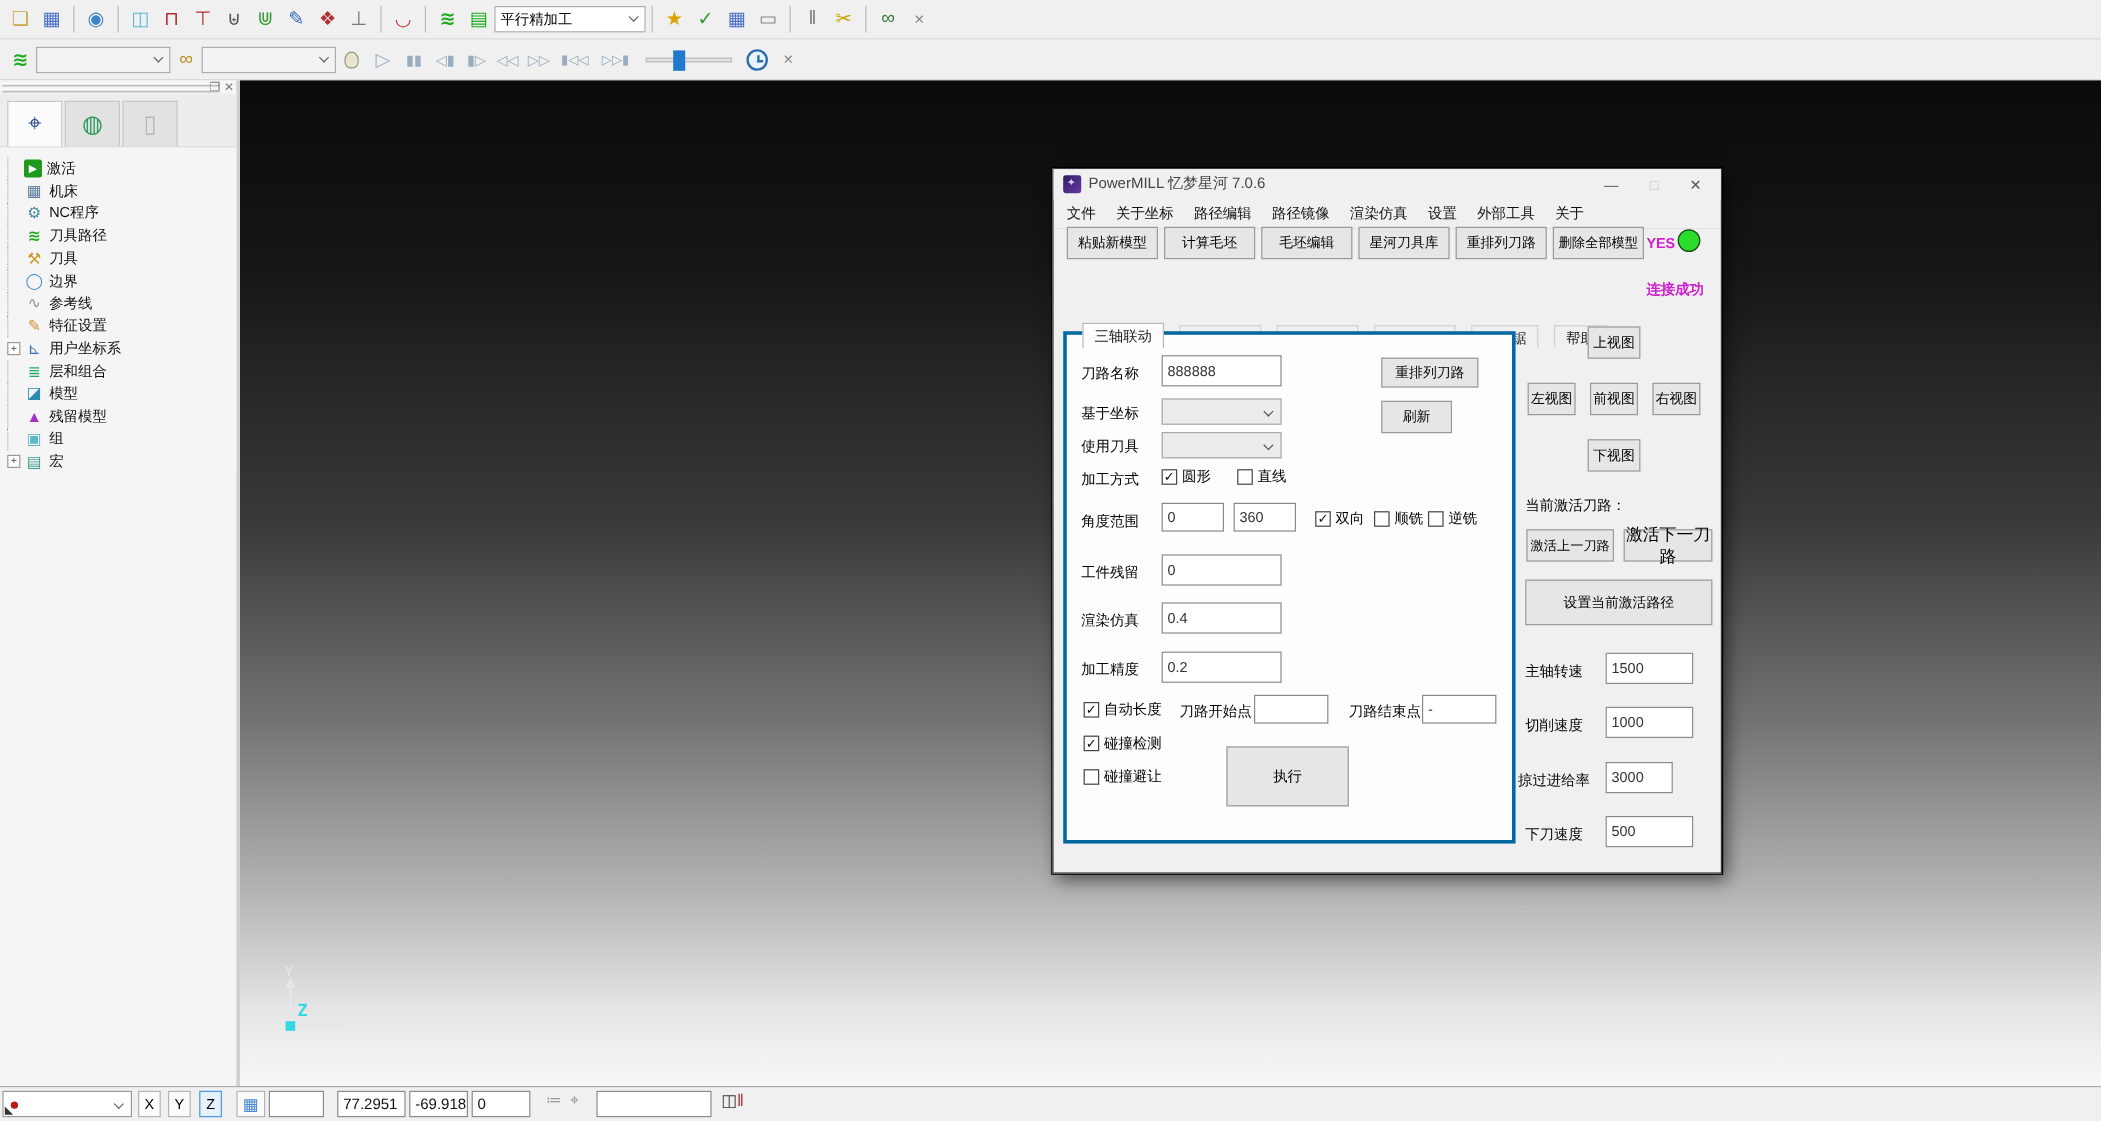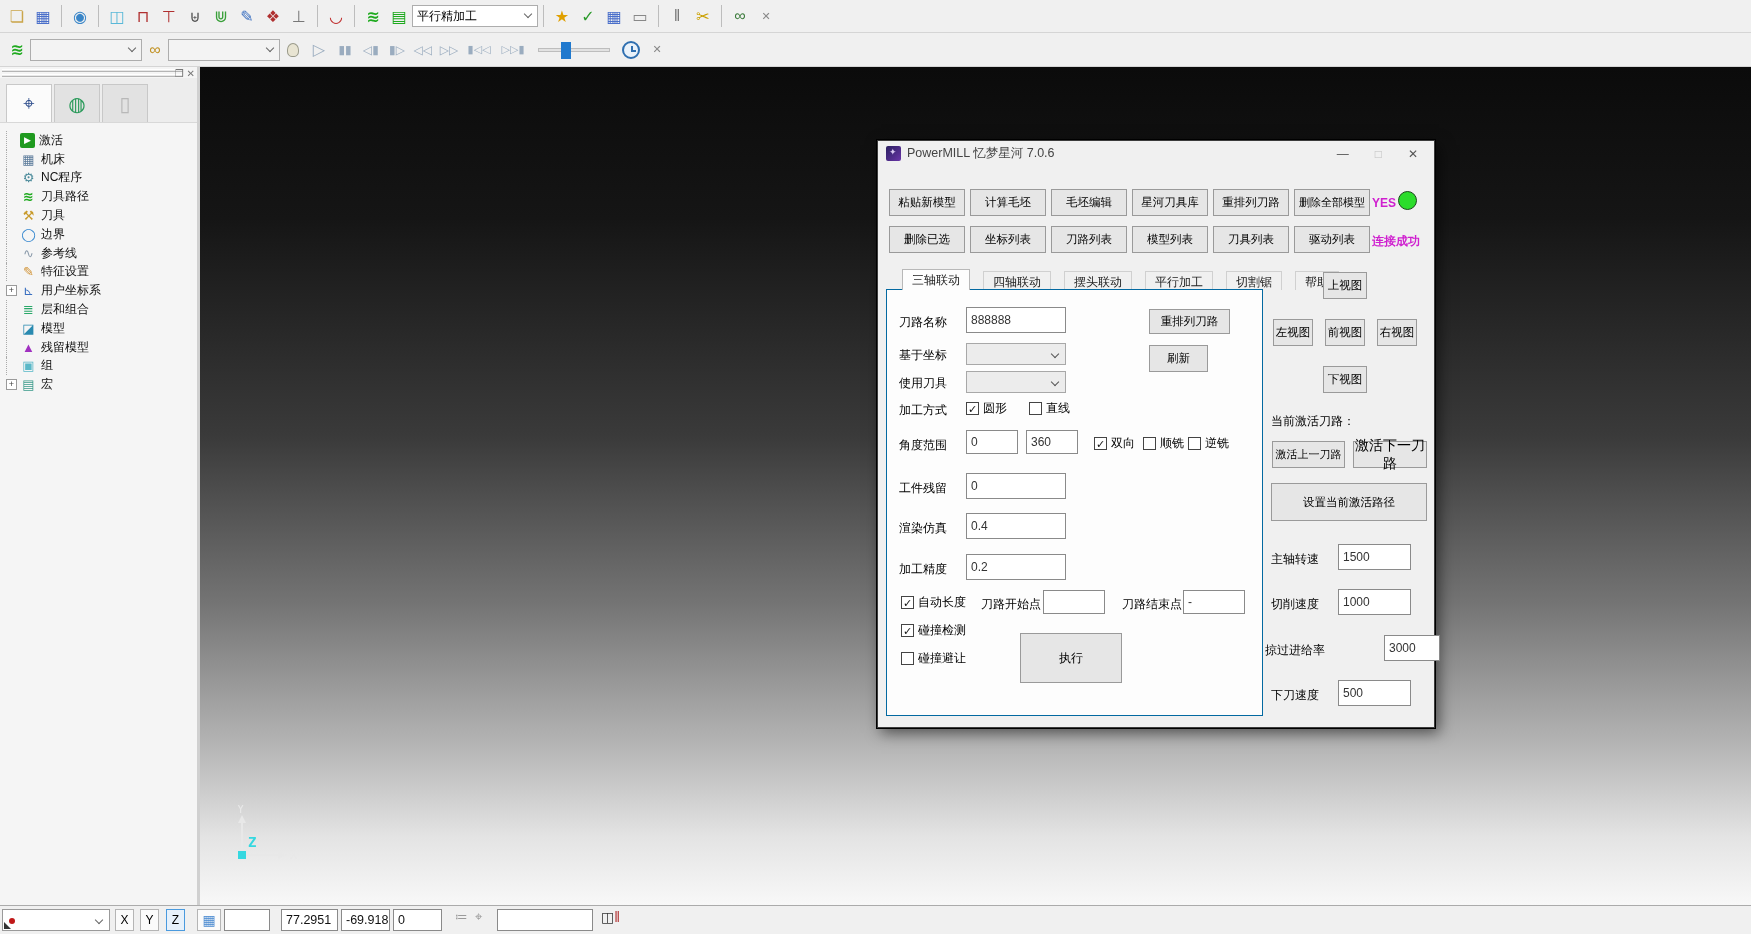--- a/index.html
+++ b/index.html
@@ -56,21 +56,21 @@
   .actrow { position:absolute; left:11px; display:flex; gap:5px; }
   .actrow .btn { width:76px; height:27px;font-family:Liberation Serif, serif; }
   .magenta { color:#cf1fcf; font-weight:bold; }
   #yes-label { position:absolute; left:494px; top:55px; font-size:12px; }
   #conn-label { position:absolute; left:494px; top:92px; font-size:12px; }
   #green-light { position:absolute; left:520px; top:50px; width:19px; height:19px; border-radius:50%; background:#2cdd2c; border:1.5px solid #1a4a1a; }
 
   .tabs { position:absolute; left:24px; top:130px; display:flex;gap:12px; }
   .tab { height:19px; padding:2px 9px 0; border:1px solid #d0d0d0; border-bottom:none; background:#f0f0f0; margin-right:1px; font-size:12px; color:#222; }
   .tab.active { background:#fdfdfd; height:21px; margin-top:-2px; border-color:#b8b8b8; position:relative; z-index:2; }
-  .tabpanel { position:absolute; left:8px; top:148px; width:377px; height:427px; background:#fdfdfd; border:1px solid #0369a1; }
+  .tabpanel { position:absolute; left:8px; top:135px; width:377px; height:427px; background:#fdfdfd; border:3px solid #0369a1; }
 
   .flabel { position:absolute; color:#000; font-size:12px; }
   .tinput { position:absolute; background:#fff; border:1px solid #8a8a8a; font-size:12px; padding:0 4px; font-family:"Liberation Sans",sans-serif; color:#333; }
   .fcombo { position:absolute; height:22px; background:#ececec; border:1px solid #a8a8a8; }
   .fcombo .chev { position:absolute; right:7px; top:7px; width:6px; height:6px; border-right:1.5px solid #555; border-bottom:1.5px solid #555; transform:rotate(45deg); }
   .cbrow { position:absolute; display:flex; align-items:center; gap:4px; }
   .cb { width:13px; height:13px; border:1px solid #444; background:#fff; font-size:11px; line-height:12px; text-align:center; color:#111; }
   .cb.on:before { content:"✓"; }
   .cblab { font-size:12px; color:#000; }
 
@@ -261,39 +261,41 @@
     <div id="dialog">
       <div class="dtitle">
         <span class="dticon"></span>
         <span class="dtext">PowerMILL 忆梦星河  7.0.6</span>
         <span class="wbtns">
           <span>—</span>
           <span class="dim">□</span>
           <span>✕</span>
         </span>
       </div>
+      <div class="dmenu">
+        <span>文件</span>
+        <span>关于坐标</span>
+        <span>路径编辑</span>
+        <span>路径镜像</span>
+        <span>渲染仿真</span>
+        <span>设置</span>
+        <span>外部工具</span>
+        <span>关于</span>
+      </div>
 
       <div class="actrow" style="top:48px">
         <button class="btn">粘贴新模型</button>
         <button class="btn">计算毛坯</button>
         <button class="btn">毛坯编辑</button>
         <button class="btn">星河刀具库</button>
         <button class="btn">重排列刀路</button>
         <button class="btn" style="font-size:11px">删除全部模型</button>
       </div>
       <span id="yes-label" class="magenta">YES</span>
       <span id="green-light"></span>
-      <div class="actrow" style="top:85px">
-        <button class="btn">删除已选</button>
-        <button class="btn">坐标列表</button>
-        <button class="btn">刀路列表</button>
-        <button class="btn">模型列表</button>
-        <button class="btn">刀具列表</button>
-        <button class="btn">驱动列表</button>
-      </div>
       <span id="conn-label" class="magenta">连接成功</span>
 
       <div class="tabs">
         <div class="tab active">三轴联动</div>
         <div class="tab">四轴联动</div>
         <div class="tab">摆头联动</div>
         <div class="tab">平行加工</div>
         <div class="tab">切割锯</div>
         <div class="tab">帮助</div>
       </div>
@@ -379,21 +381,21 @@
       <span class="flabel" style="left:393px;top:272px">当前激活刀路：</span>
       <button class="btn" style="position:absolute;left:394px;top:300px;width:73px;height:27px;font-size:11px">激活上一刀路</button>
       <button class="btn" style="position:absolute;left:475px;top:300px;width:74px;height:27px;font-size:14px">激活下一刀路</button>
       <button class="btn" style="position:absolute;left:393px;top:342px;width:156px;height:38px">设置当前激活路径</button>
 
       <span class="speedlab" style="left:393px;top:410px">主轴转速</span>
       <input class="tinput" style="left: 460px; top: 403px; width: 73px; height: 26px;" value="1500">
       <span class="speedlab" style="left:393px;top:455px">切削速度</span>
       <input class="tinput" style="left: 460px; top: 448px; width: 73px; height: 26px;" value="1000">
       <span class="speedlab" style="left:387px;top:501px">掠过进给率</span>
-      <input class="tinput" style="left: 460px; top: 494px; width: 56px; height: 26px; margin-left: 46px;" value="3000">
+      <input class="tinput" style="left: 460px; top: 494px; width: 56px; height: 26px;" value="3000">
       <span class="speedlab" style="left:393px;top:546px">下刀速度</span>
       <input class="tinput" style="left: 460px; top: 539px; width: 73px; height: 26px;" value="500">
     </div>
   </div>
 </div>
 
 <div id="statusbar">
   <div class="sb sbdrop" style="left:2px">
     <span class="dot"></span>
     <span class="chev"></span>

